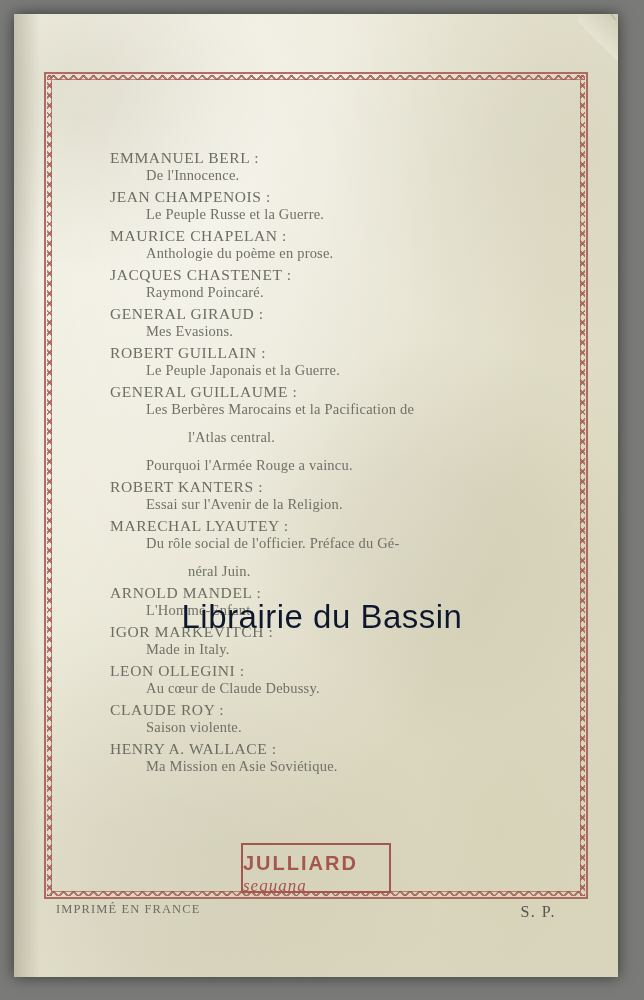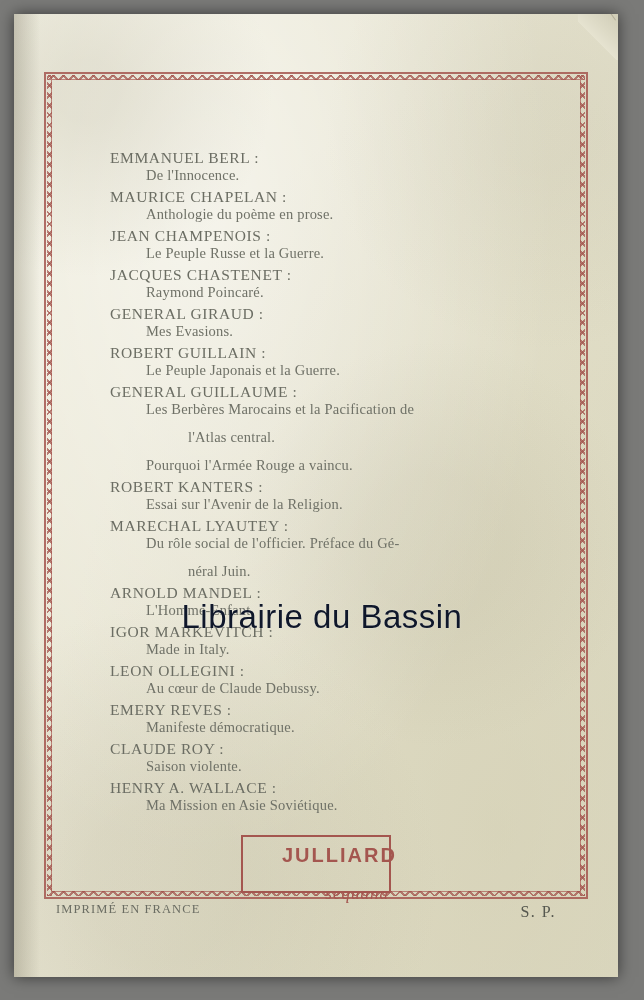--- a/index.html
+++ b/index.html
@@ -193,41 +193,40 @@
   }
   .work + .work { margin-top: 12px; }
 
   
   .pub-block {
     position: absolute;
     left: 50%;
     transform: translateX(-50%);
     bottom: 84px;
     width: 150px;
-    height: 58px;
+    height: 50px;
     border: 2px solid #a4564f;
-    text-align: right;
+    text-align: left;
     box-sizing: border-box;
     padding-top: 7px;
-    padding-left: 39px;
   }
   .pub-name {
     color: #a4564f;
     font-family: "Liberation Sans", sans-serif;
     font-weight: bold;
     font-size: 20px;
     letter-spacing: 2px;
   }
   .pub-sub {
     color: #a4564f;
     font-family: "Liberation Serif", serif;
     font-style: italic;
     font-size: 17px;
     letter-spacing: 1px;
-    margin-top: 17px;
+    margin-top: 1px;
   }
 
   .imprime {
     position: absolute;
     left: 42px;
     bottom: 60px;
     color: #6b6d63;
     font-family: "Liberation Serif", serif;
     font-size: 12.5px;
     letter-spacing: 1.1px;
@@ -272,26 +271,26 @@
     <div class="braid bottom"></div>
     <div class="braid left"></div>
     <div class="braid right"></div>
 
     <div class="catalog">
         <div class="entry">
           <div class="author">EMMANUEL BERL :</div>
           <div class="work">De l'Innocence.</div>
         </div>
         <div class="entry">
+          <div class="author">JEAN CHAMPENOIS :</div>
+          <div class="work">Le Peuple Russe et la Guerre.</div>
+        </div>
+        <div class="entry">
           <div class="author">MAURICE CHAPELAN :</div>
           <div class="work">Anthologie du poème en prose.</div>
-        </div>
-        <div class="entry">
-          <div class="author">JEAN CHAMPENOIS :</div>
-          <div class="work">Le Peuple Russe et la Guerre.</div>
         </div>
         <div class="entry">
           <div class="author">JACQUES CHASTENET :</div>
           <div class="work">Raymond Poincaré.</div>
         </div>
         <div class="entry">
           <div class="author">GENERAL GIRAUD :</div>
           <div class="work">Mes Evasions.</div>
         </div>
         <div class="entry">
@@ -319,24 +318,20 @@
         </div>
         <div class="entry">
           <div class="author">IGOR MARKEVITCH :</div>
           <div class="work">Made in Italy.</div>
         </div>
         <div class="entry">
           <div class="author">LEON OLLEGINI :</div>
           <div class="work">Au cœur de Claude Debussy.</div>
         </div>
         <div class="entry">
-          <div class="author">EMERY REVES :</div>
-          <div class="work">Manifeste démocratique.</div>
-        </div>
-        <div class="entry">
           <div class="author">CLAUDE ROY :</div>
           <div class="work">Saison violente.</div>
         </div>
         <div class="entry">
           <div class="author">HENRY A. WALLACE :</div>
           <div class="work">Ma Mission en Asie Soviétique.</div>
         </div>
       </div>
 
     <div class="pub-block">

